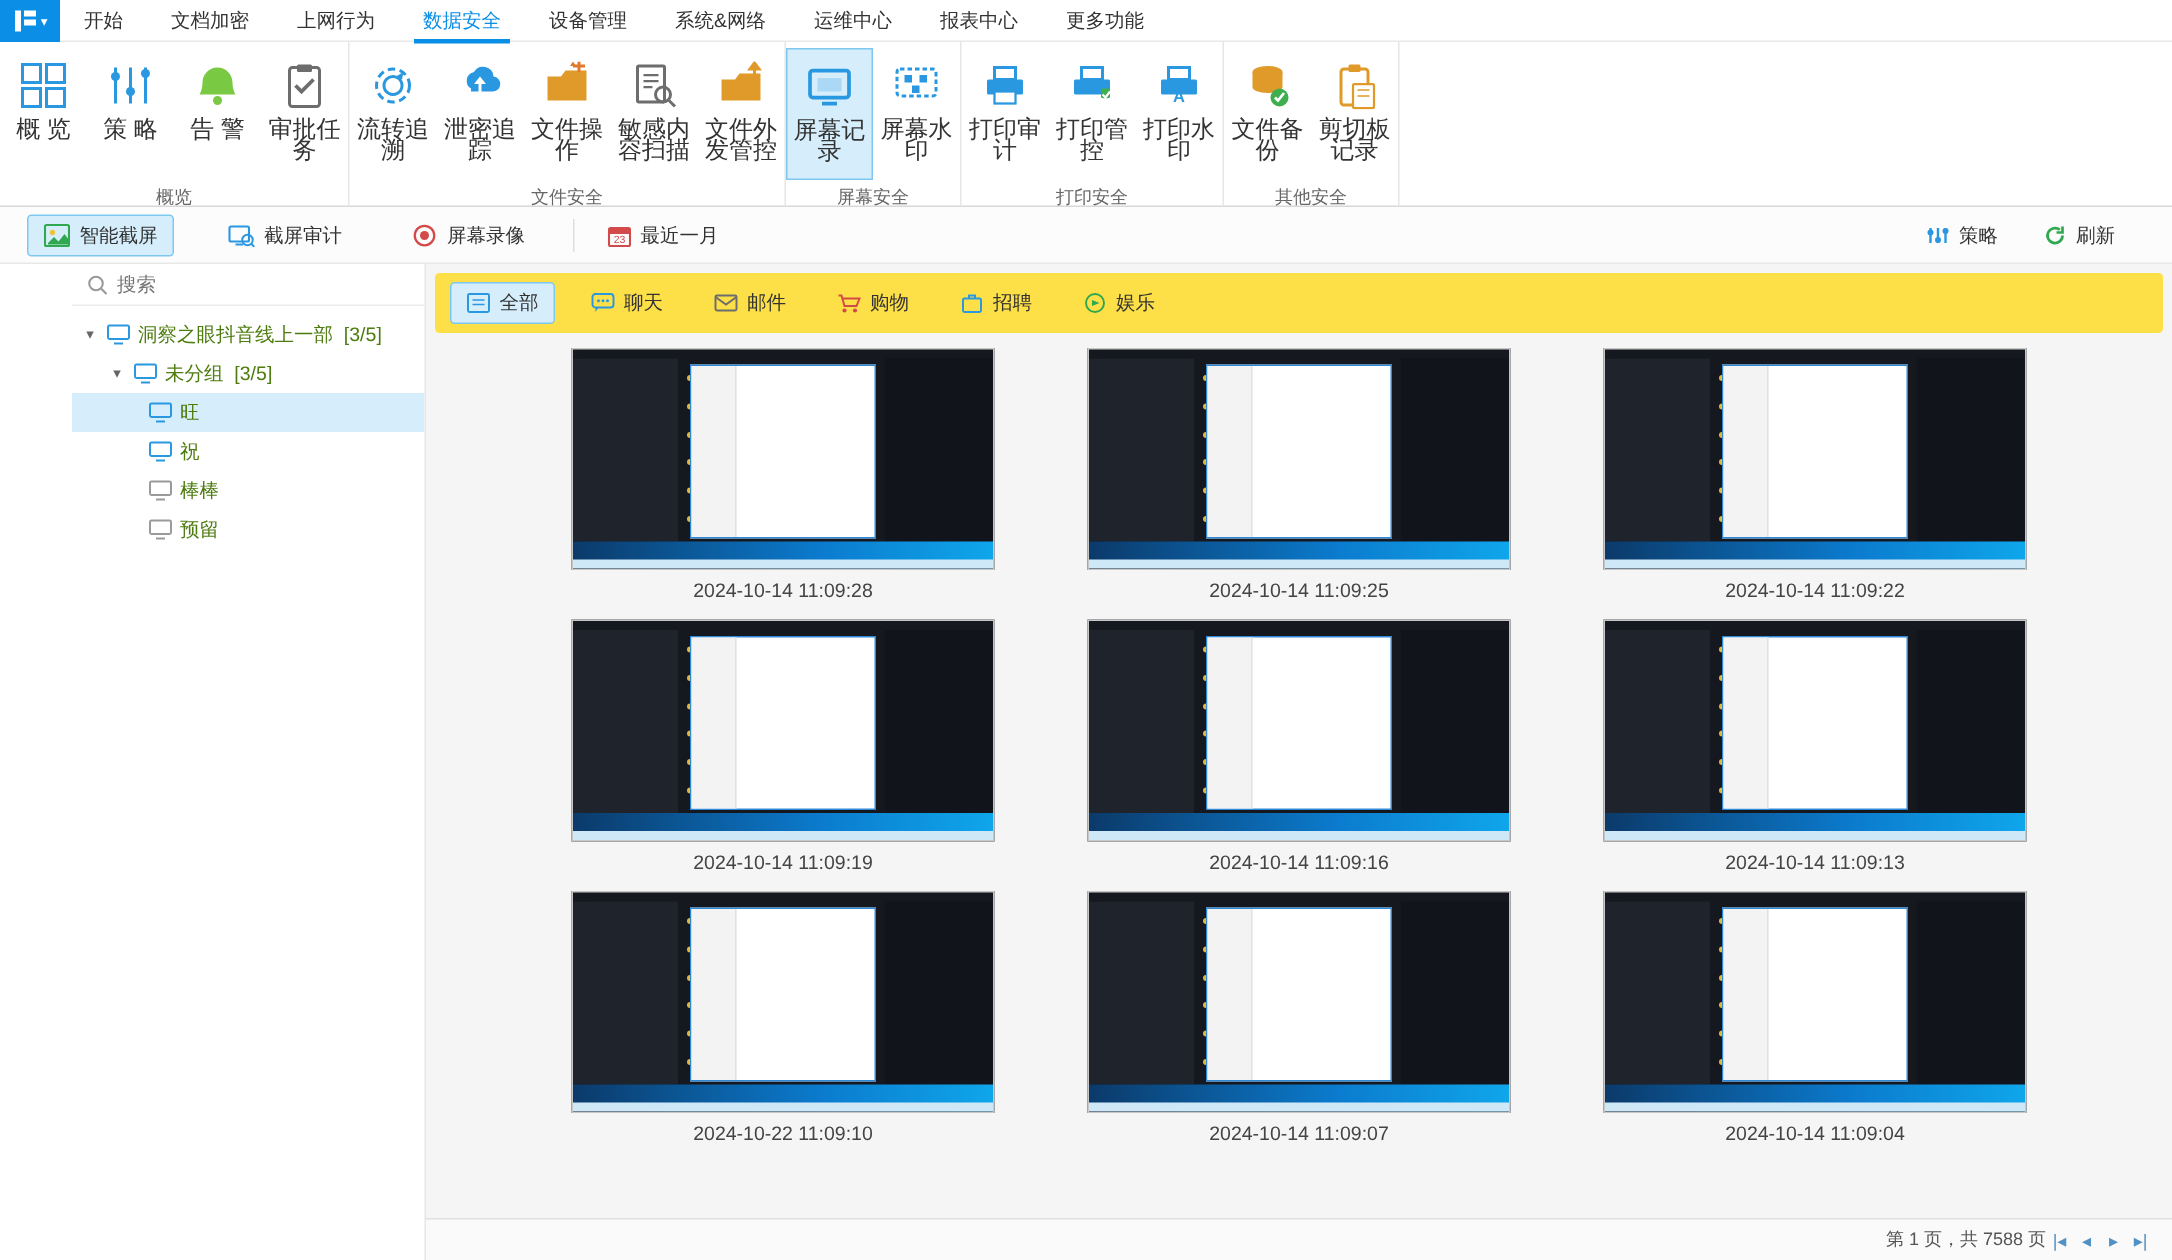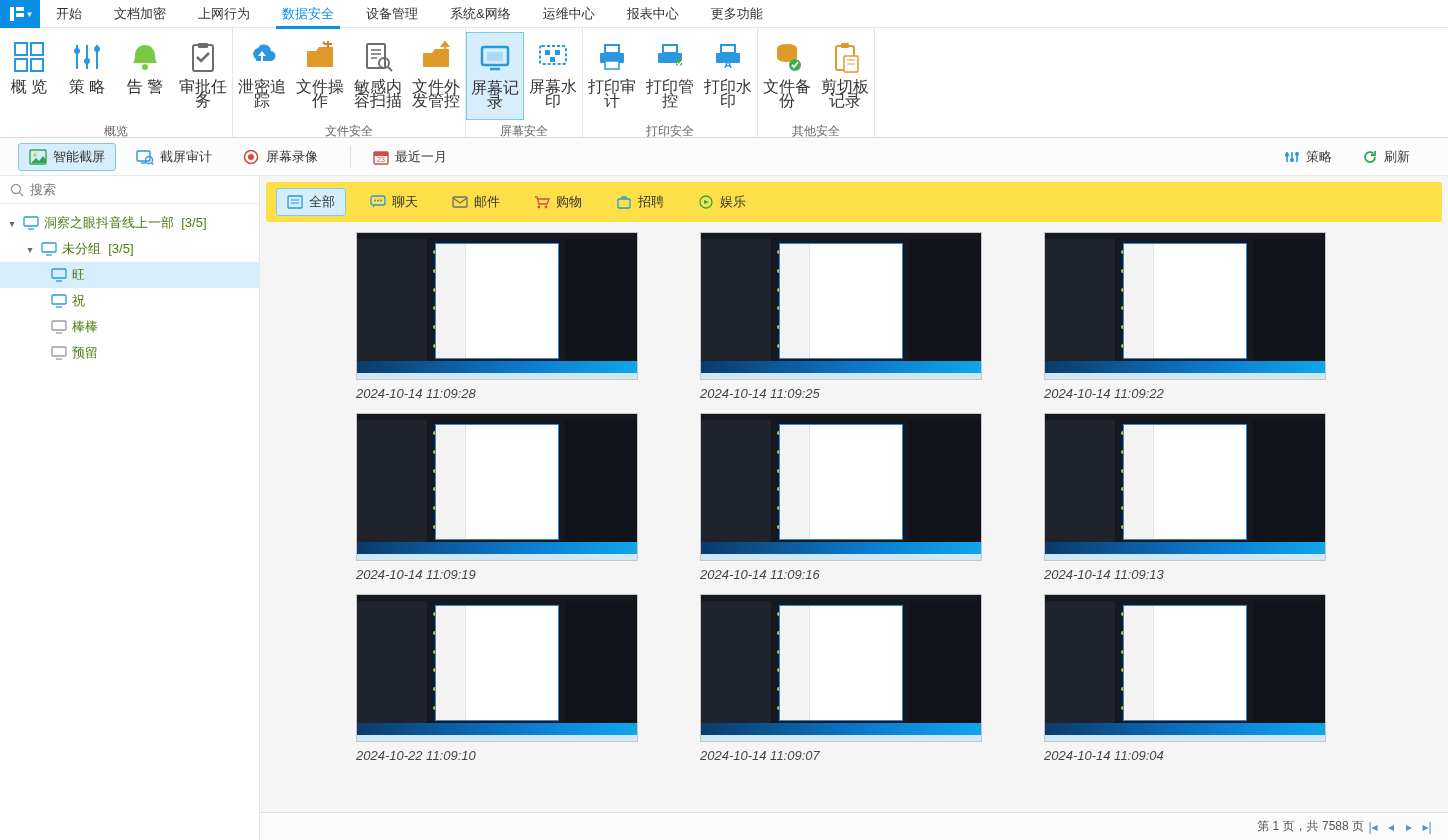--- a/index.html
+++ b/index.html
@@ -26,40 +26,40 @@
 .toolbar2 { height: 38px; display: flex; align-items: center; padding: 0 18px; border-bottom: 1px solid #e8e8e8; background: #fcfcfc; }
 .tbtn { display: flex; align-items: center; gap: 6px; padding: 4px 10px; margin-right: 10px; border-radius: 3px; cursor: pointer; font-size: 13px; }
 .tbtn.active { background: #d6eefc; border: 1px solid #7ec7ef; }
 .divider { width: 1px; height: 22px; background: #ddd; margin: 0 12px; }
 .spacer { flex: 1; }
 
 
 .body { display: flex; height: calc(100vh - 28px - 110px - 38px); }
 
 
-.side { width: 260px; border-right: 1px solid #e6e6e6; display: flex; flex-direction: column; }
+.side { width: 284px; border-right: 1px solid #e6e6e6; display: flex; flex-direction: column; padding-left: 48px; }
 .search { display: flex; align-items: center; gap: 6px; padding: 6px 10px; border-bottom: 1px solid #eee; }
 .search input { border: none; outline: none; flex: 1; font-size: 13px; color: #666; }
 .tree { flex: 1; overflow: auto; padding: 6px 0; }
 .tnode { display: flex; align-items: center; gap: 4px; height: 26px; padding-left: 6px; cursor: pointer; }
 .tnode .caret { width: 12px; text-align: center; color: #666; font-size: 10px; }
 .tnode .ticon { width: 18px; display: flex; align-items: center; justify-content: center; }
 .tnode .tlabel { font-size: 13px; color: #4d7c0f; }
 .tnode.indent1 { padding-left: 24px; }
 .tnode.indent2 { padding-left: 50px; }
 .tnode.selected { background: #d6eefc; }
 
 
 .content { flex: 1; display: flex; flex-direction: column; background: #f5f5f5; overflow: hidden; }
 .filterbar { height: 40px; background: #fde047; margin: 6px 6px 0; display: flex; align-items: center; padding: 0 10px; gap: 14px; border-radius: 3px; }
 .fbtn { display: flex; align-items: center; gap: 6px; padding: 4px 10px; border-radius: 3px; cursor: pointer; font-size: 13px; }
 .fbtn.active { background: #d6eefc; border: 1px solid #7ec7ef; }
 .grid { flex: 1; overflow: auto; padding: 10px 6px 0; }
 .row { display: flex; gap: 36px; justify-content: center; margin-bottom: 6px; }
-.cell { width: 308px; display: flex; flex-direction: column; align-items: flex-start; font-style: italic; }
+.cell { width: 308px; display: flex; flex-direction: column; align-items: center; }
 .thumb { width: 282px; height: 148px; background: #15181f; border: 1px solid #c7c7c7; position: relative; overflow: hidden; }
 .thumb-inner-left { position: absolute; left: 0; top: 6px; bottom: 18px; width: 70px; background: #1e232c; }
 .thumb-inner-sidebar { position: absolute; left: 0; top: 6px; bottom: 18px; width: 10px; background: #0a0c11; }
 .thumb-window { position: absolute; left: 78px; top: 10px; width: 124px; height: 116px; background: #fff; border: 1px solid #2e88d6; }
 .thumb-window-side { position: absolute; left: 0; top: 0; bottom: 0; width: 30px; background: #f3f3f3; border-right: 1px solid #e2e2e2; }
 .thumb-right { position: absolute; right: 0; top: 6px; bottom: 18px; width: 72px; background: #11141a; }
 .thumb-timeline { position: absolute; left: 0; right: 0; bottom: 0; height: 18px; background: linear-gradient(90deg,#0b3a6a 0%,#0b7ccf 60%,#0fa6eb 100%); }
 .thumb-taskbar { position: absolute; left: 0; right: 0; bottom: 0; height: 6px; background: #cfe8f8; }
 .tlabel2 { font-size: 13px; color: #444; margin-top: 6px; margin-bottom: 6px; }
 .dots { position: absolute; left: 76px; top: 10px; bottom: 24px; width: 6px; display: flex; flex-direction: column; justify-content: space-around; }
@@ -143,20 +143,30 @@
           <div class="lbl">审批任务</div>
         </div>
       </div>
       <div class="ribbon-group-label">概览</div>
     </div>
     <div class="ribbon-group">
       <div class="ribbon-group-items">
         <div class="ribbon-btn">
           <div class="ico">
             <svg width="32" height="32" viewBox="0 0 32 32">
+              <circle cx="16" cy="16" r="11" fill="none" stroke="#2a98e0" stroke-width="2" stroke-dasharray="5 3"></circle>
+              <path d="M10 16 a6 6 0 1 1 0 0.01" fill="none" stroke="#2a98e0" stroke-width="2"></path>
+              <path d="M18 10 l5 -3 l-1 5" fill="#2a98e0"></path>
+            </svg>
+          </div>
+          <div class="lbl">流转追溯</div>
+        </div>
+        <div class="ribbon-btn">
+          <div class="ico">
+            <svg width="32" height="32" viewBox="0 0 32 32">
               <path d="M10 18 a6 6 0 0 1 2 -11 a7 7 0 0 1 13 3 a5 5 0 0 1 -1 10 h-14" fill="#2a98e0"></path>
               <path d="M16 10 l-4 5 h3 v6 h2 v-6 h3 z" fill="#fff"></path>
             </svg>
           </div>
           <div class="lbl">泄密追踪</div>
         </div>
         <div class="ribbon-btn">
           <div class="ico">
             <svg width="32" height="32" viewBox="0 0 32 32">
               <path d="M3 10 v16 h26 v-20 h-14 l-3 4 z" fill="#e09a2a"></path>
@@ -277,21 +287,21 @@
             </svg>
           </div>
           <div class="lbl">剪切板记录</div>
         </div>
       </div>
       <div class="ribbon-group-label">其他安全</div>
     </div>
   </div>
 
 <div class="toolbar2">
-  <div id="toolbar-tabs" style="display:flex;">
+  <div id="toolbar-tabs" style="display:flex;gap:16px;">
       <div class="tbtn active">
         <span>
           <svg width="18" height="16">
             <rect x="1" y="1" width="16" height="14" rx="1" fill="none" stroke="#2fa84f" stroke-width="1.4"></rect>
             <circle cx="6" cy="6" r="1.8" fill="#eec23a"></circle>
             <path d="M3 13 l4 -4 l3 3 l4 -5 l3 4 v3 h-14 z" fill="#2fa84f"></path>
           </svg>
         </span>
         <span>智能截屏</span>
       </div>

